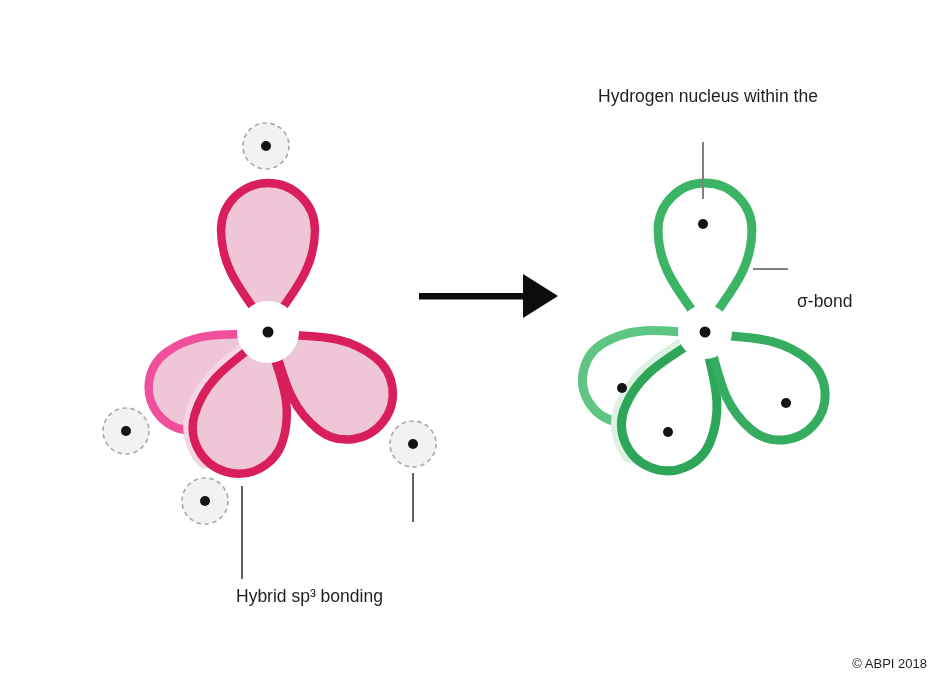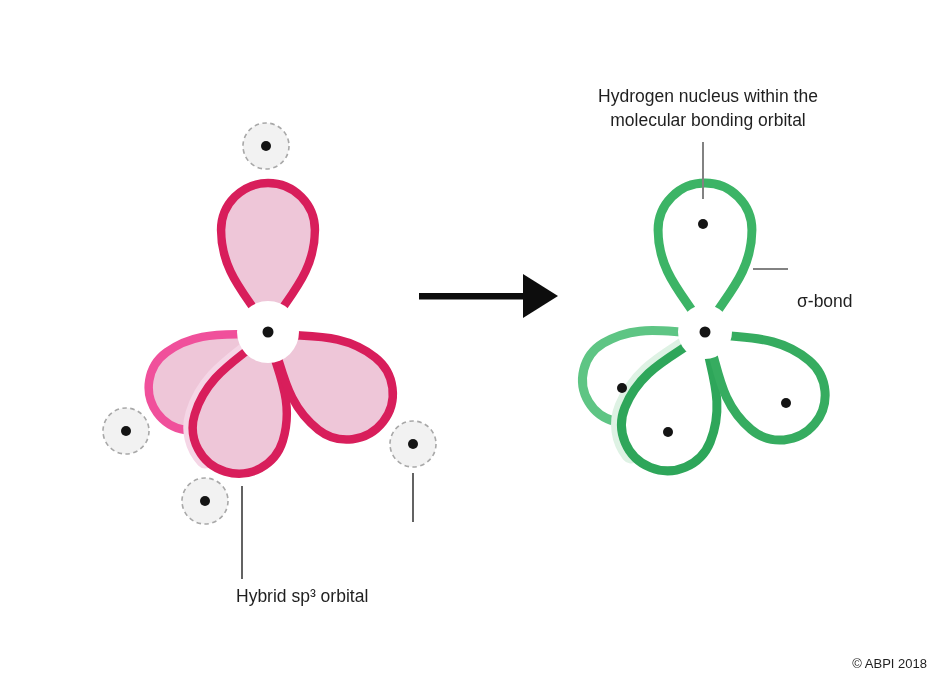--- a/index.html
+++ b/index.html
@@ -99,22 +99,21 @@
     </g>
 
     <line x1="242" y1="486" x2="242" y2="579" class="leader-dark"></line>
     <line x1="413" y1="473" x2="413" y2="522" class="leader-dark"></line>
     <line x1="703" y1="142" x2="703" y2="199" class="leader-gray"></line>
     <line x1="753" y1="269" x2="788" y2="269" class="leader-gray"></line>
   </svg>
 
   <div class="lbl lbl-nucleus">
     <div>Hydrogen nucleus within the</div>
-    <div>molecular bonding orbital</div>
   </div>
 
   <div class="lbl lbl-sigma">σ-bond</div>
 
 
-  <div class="lbl lbl-hybrid">Hybrid sp³ orbital</div>
+  <div class="lbl lbl-hybrid">Hybrid sp³ bonding</div>
 
   <div class="lbl lbl-copyright">© ABPI 2018</div>
 </div>
 
 </body></html>

